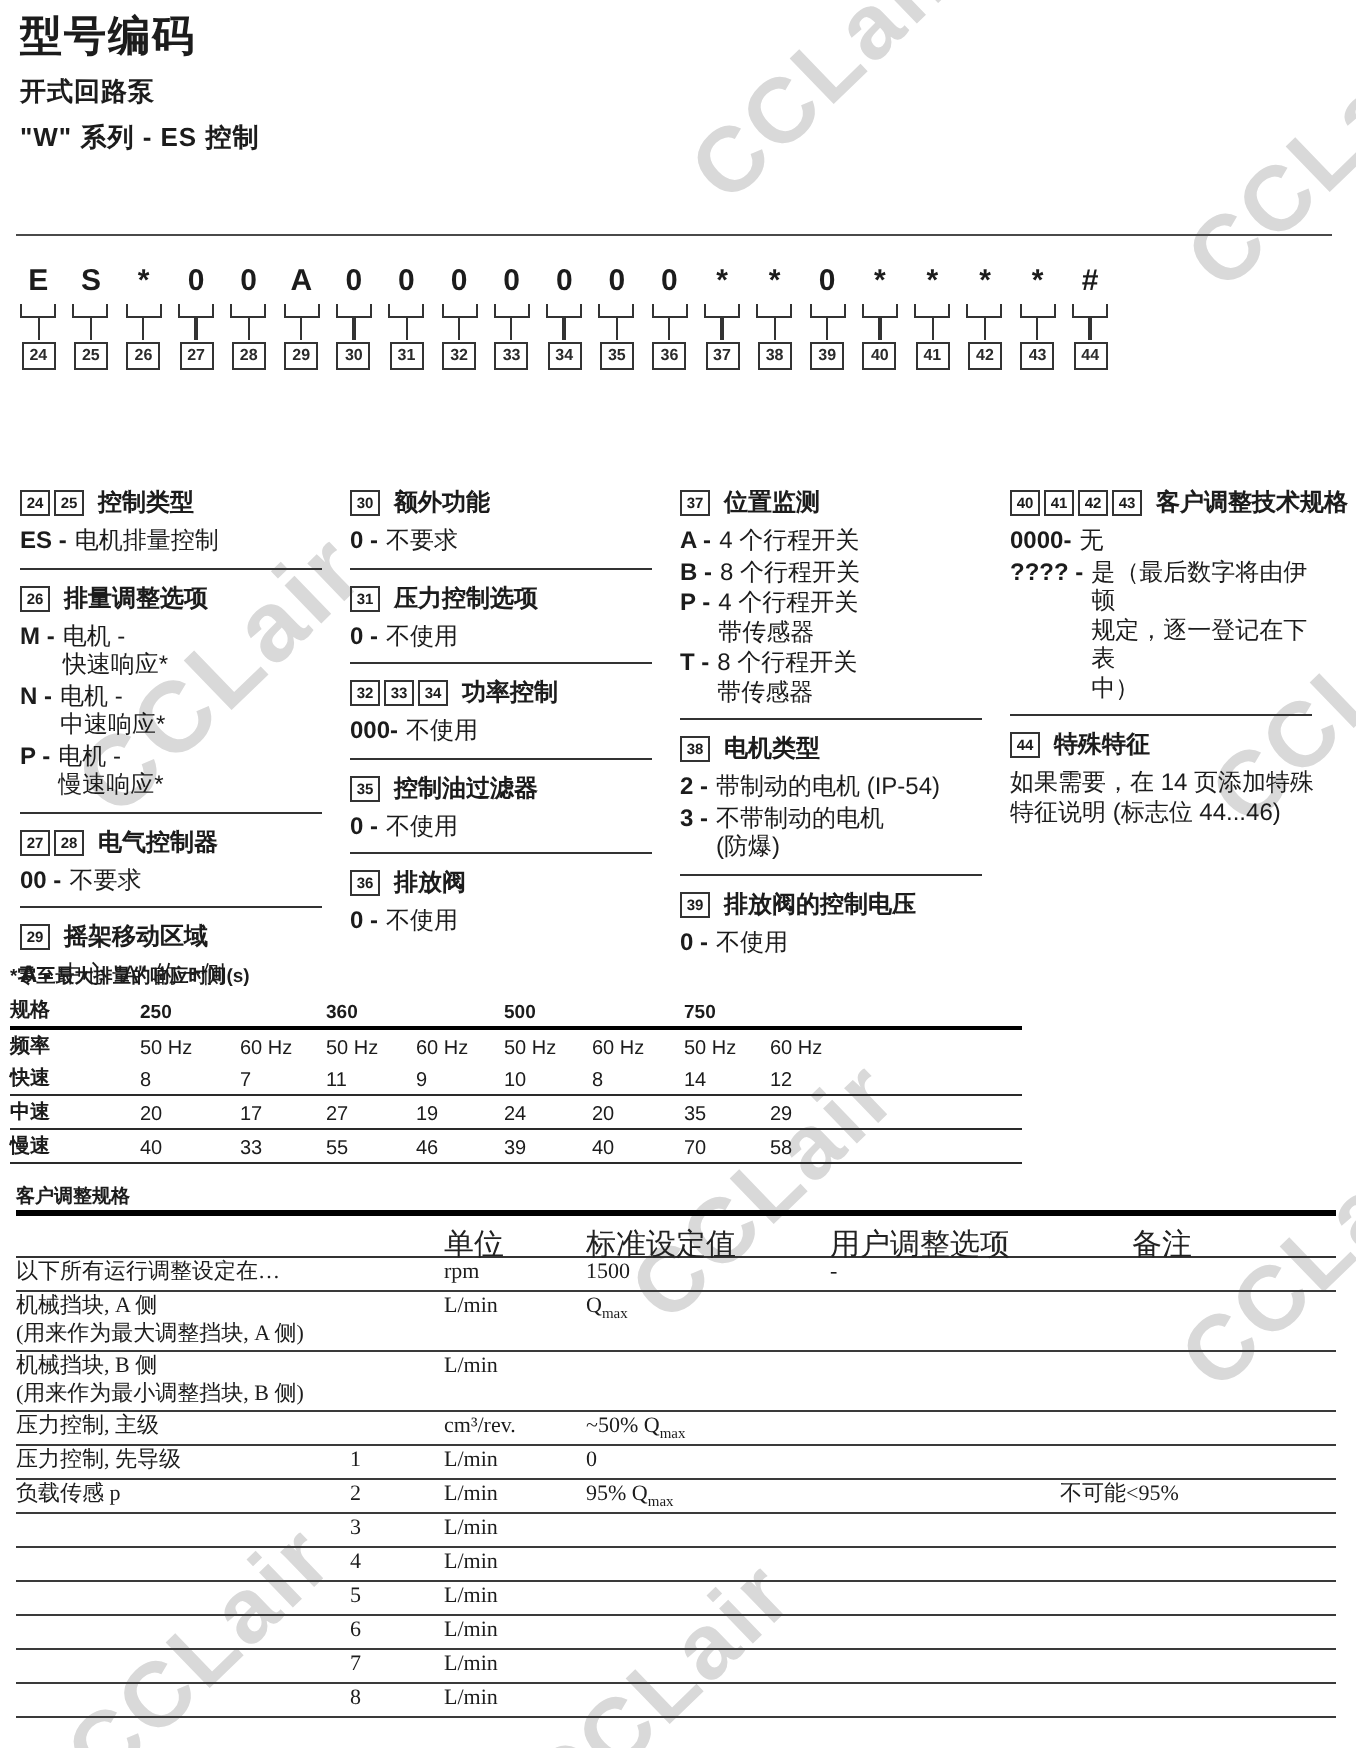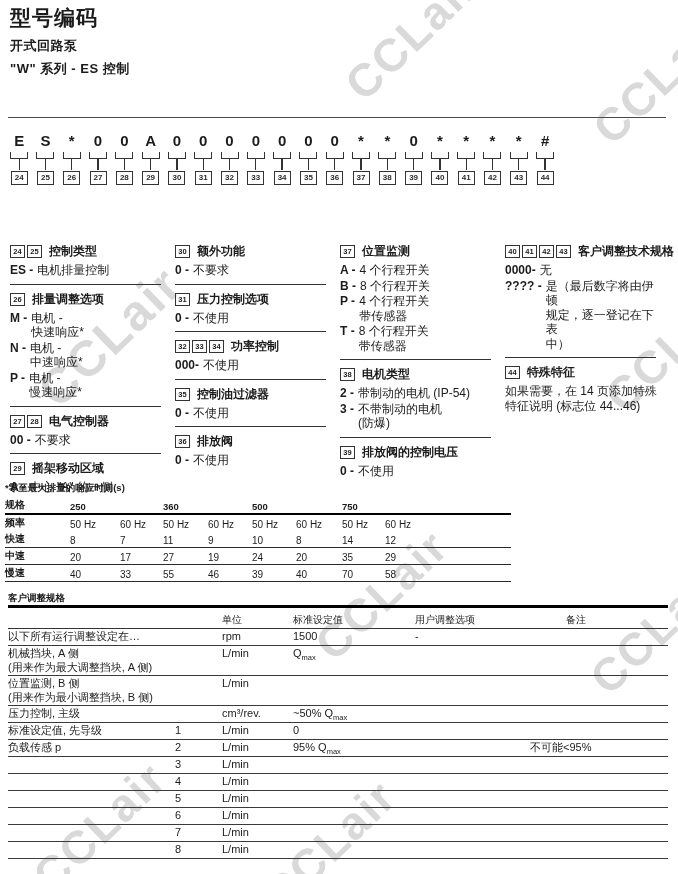--- a/index.html
+++ b/index.html
@@ -62,23 +62,23 @@
   .rt-cell{font-size:10px;}
   .rt-size.s1{grid-column:2 / span 2;} .rt-size.s2{grid-column:4 / span 2;}
   .rt-size.s3{grid-column:6 / span 2;} .rt-size.s4{grid-column:8 / span 2;}
 
   
   .adj{position:absolute;left:8px;top:592px;width:660px;}
   .at-title{font-size:9.5px;font-weight:bold;height:13px;}
   .at-thick{border-top:3px solid #000;}
   .at-grid{display:grid;grid-template-columns:165px 42px 70px 122px 123px 1fr;}
   .at-head{border-bottom:1.1px solid #333;padding-top:5px;height:15px;}
-  .at-hcell{font-size:10px;color:#222;}
+  .at-hcell{font-size:15px;color:#222;}
   .at-hcell.remark{padding-left:36px;}
-  .at-row{border-bottom:1.1px solid #3a3a3a;min-height:15px;padding:1px 0 0 0;}
+  .at-row{border-bottom:1.1px solid #3a3a3a;min-height:15px;padding:1px 0 0 0;font-family:Liberation Serif, serif;}
   .at-row.double{min-height:28px;}
   .at-cell{font-size:11px;line-height:13.5px;}
   .at-label{}
   .at-label2{font-size:11px;}
   .at-num{padding-left:2px;}
   .at-unit{padding-left:7px;}
   .at-std{padding-left:8px;}
   .at-user{padding-left:8px;}
   .at-remark{padding-left:0px;}
   sub{font-size:7.5px;line-height:0;}
@@ -564,41 +564,41 @@
               <div class="at-label2">(用来作为最大调整挡块, A 侧)</div>
             </div>
             <div class="at-cell at-num"></div>
             <div class="at-cell at-unit">L/min</div>
             <div class="at-cell at-std">Q<sub>max</sub></div>
             <div class="at-cell at-user"></div>
             <div class="at-cell at-remark"></div>
           </div>
           <div class="at-grid at-row double">
             <div class="at-cell at-label">
-              <div>位置监测, B 侧</div>
+              <div>机械挡块, B 侧</div>
               <div class="at-label2">(用来作为最小调整挡块, B 侧)</div>
             </div>
             <div class="at-cell at-num"></div>
             <div class="at-cell at-unit">L/min</div>
             <div class="at-cell at-user"></div>
             <div class="at-cell at-remark"></div>
           </div>
           <div class="at-grid at-row">
             <div class="at-cell at-label">
               <div>压力控制, 主级</div>
             </div>
             <div class="at-cell at-num"></div>
             <div class="at-cell at-unit">cm³/rev.</div>
             <div class="at-cell at-std">~50% Q<sub>max</sub></div>
             <div class="at-cell at-user"></div>
             <div class="at-cell at-remark"></div>
           </div>
           <div class="at-grid at-row">
             <div class="at-cell at-label">
-              <div>标准设定值, 先导级</div>
+              <div>压力控制, 先导级</div>
             </div>
             <div class="at-cell at-num">1</div>
             <div class="at-cell at-unit">L/min</div>
             <div class="at-cell at-std">0</div>
             <div class="at-cell at-user"></div>
             <div class="at-cell at-remark"></div>
           </div>
           <div class="at-grid at-row">
             <div class="at-cell at-label">
               <div>负载传感 p</div>

